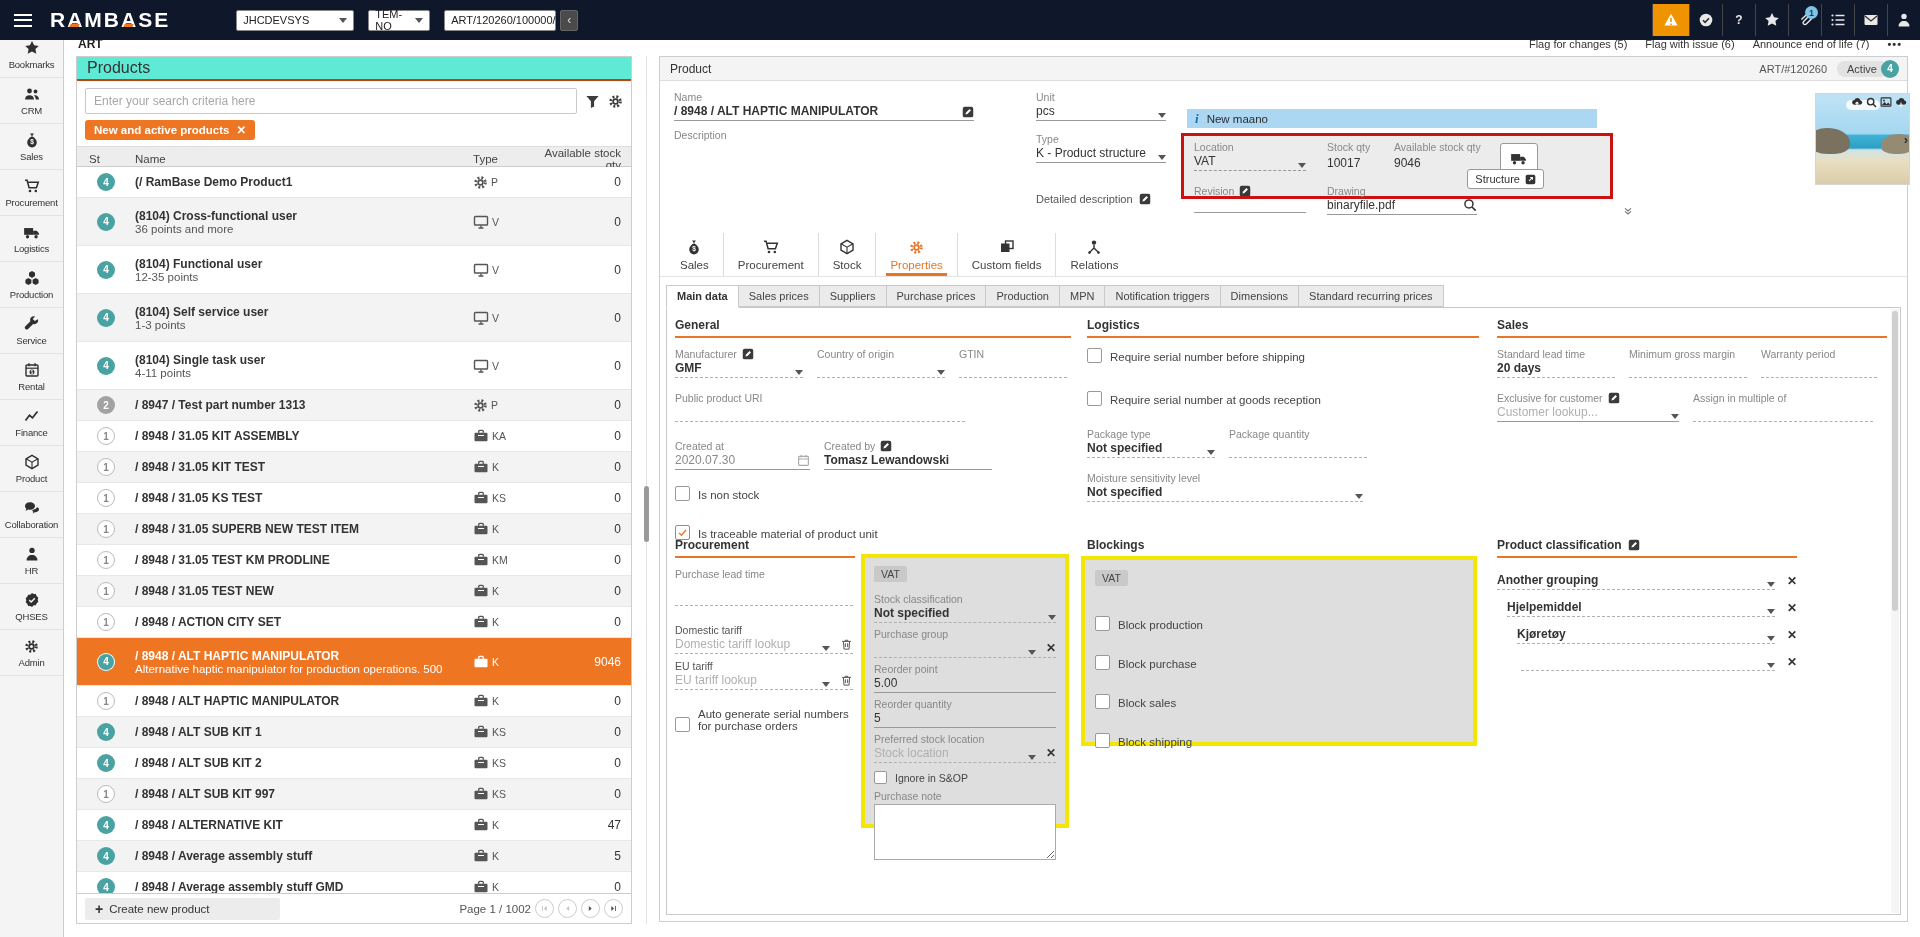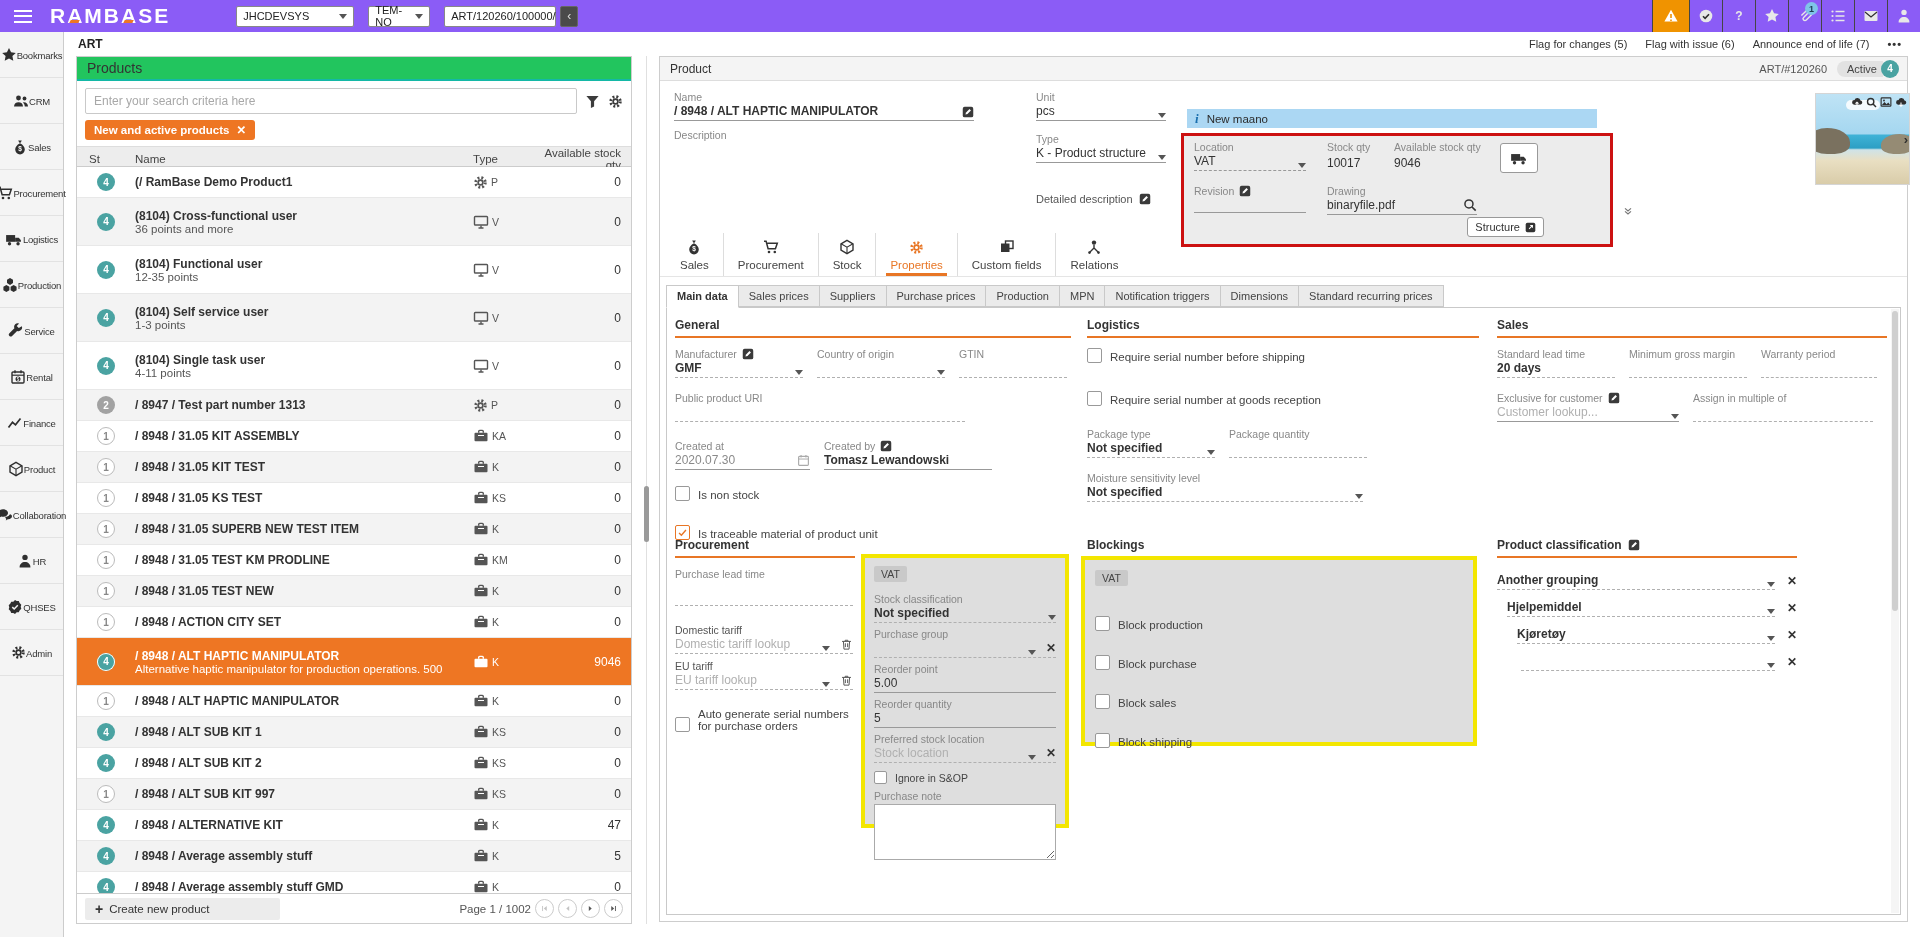--- a/index.html
+++ b/index.html
@@ -2,21 +2,21 @@
 <html><head>
 <meta charset="utf-8">
 <style>
   * { margin:0; padding:0; box-sizing:border-box; }
   html,body { width:1920px; height:937px; overflow:hidden; background:#fff;
     font-family:"Liberation Sans", sans-serif; color:#333; }
   .icn { display:inline-flex; align-items:center; justify-content:center; }
   .icn svg { display:block; }
 
   
-  .topbar { position:absolute; left:0; top:0; width:1920px; height:32px; background:#8b5cf6;
+  .topbar { position:absolute; left:0; top:0; width:1920px; height:40px; background:#0f172a;
     display:flex; align-items:center; z-index:50; }
   .burger { width:18px; height:13px; margin-left:14px; display:flex; flex-direction:column; justify-content:space-between; cursor:pointer; }
   .burger span { display:block; height:2px; background:#fff; }
   .logo { margin-left:18px; font-size:21px; font-weight:bold; letter-spacing:2px; color:#fff; font-style:normal; }
   .logo .a-acc { position:relative; }
   .logo .a-acc::after { content:''; position:absolute; left:3px; bottom:4px; width:9px; height:3px; background:#ee7623; transform:skewX(-28deg); }
   .tb-select { margin-left:14px; height:21px; background:#fff; border:1px solid #888; border-radius:2px;
     font-size:11px; color:#222; display:flex; align-items:center; padding:0 6px; position:relative; }
   .tb-select .caret { margin-left:auto; }
   .tb-sys { width:118px; margin-left:66px; }
@@ -26,21 +26,21 @@
     color:#ddd; font-size:12px; display:flex; align-items:center; justify-content:center; cursor:pointer; }
   .tb-right { margin-left:auto; display:flex; height:32px; }
   .tb-icon { width:33px; height:32px; display:flex; align-items:center; justify-content:center; color:#e8e8e8;
     border-left:1px solid #454545; cursor:pointer; position:relative; font-size:13px; }
   .tb-icon.warn { background:#f09300; width:37px; color:#fff; }
   .tb-badge { position:absolute; top:2px; right:3px; min-width:13px; height:13px; border-radius:7px; background:#7fc4e8;
     color:#1d3d52; font-size:9px; font-weight:bold; display:flex; align-items:center; justify-content:center; padding:0 2px; }
 
   
   .sidebar { position:absolute; left:0; top:32px; width:64px; height:905px; background:#f4f4f4; border-right:1px solid #ccc; }
-  .side-item { height:46px; border-bottom:1px solid #e2e2e2; display:flex; flex-direction:row; align-items:center;
+  .side-item { height:46px; border-bottom:1px solid #e2e2e2; display:flex; flex-direction:column; align-items:center;
     justify-content:center; cursor:pointer; }
   .side-item .icn { color:#2f2f2f; height:18px; }
   .side-item .lbl { font-size:9.5px; color:#333; margin-top:2px; letter-spacing:-0.2px; white-space:nowrap; }
 
   
   .caret { width:0; height:0; border-left:4px solid transparent; border-right:4px solid transparent; border-top:5px solid #555; display:inline-block; }
   .lab { font-size:10.5px; color:#888; display:block; }
   .val { font-size:12px; color:#333; }
   .ph  { font-size:12px; color:#b0b0b0; }
   .u-dash { border-bottom:1px dashed #b0b0b0; }
@@ -52,21 +52,21 @@
   .cb.on { border-color:#e87625; color:#e87625; }
   .cb-row { display:flex; align-items:flex-end; gap:8px; font-size:11.5px; color:#444; }
   .edit-ic { color:#3a3a3a; }
   .xbtn { font-size:12px; font-weight:bold; color:#333; cursor:pointer; }
 
   .apptag { position:absolute; left:78px; top:37px; font-size:12px; font-weight:bold; color:#222; }
 
   
   .ppanel { position:absolute; left:76px; top:56px; width:556px; height:868px; border:1px solid #cdcdcd; background:#fff;
     display:flex; flex-direction:column; }
-  .ppanel-head { height:24px; background:#22c55e; border-bottom:2px solid #14b8a6; font-size:14px; color:#333;
+  .ppanel-head { height:24px; background:#5eead4; border-bottom:2px solid #c2410c; font-size:16px; color:#333;
     display:flex; align-items:center; padding-left:10px; flex:none; }
   .searchrow { display:flex; align-items:center; padding:7px 8px 2px 8px; gap:8px; flex:none; }
   .searchrow input { flex:1; height:26px; border:1px solid #c9c9c9; border-radius:2px; padding:0 8px; font-size:12px;
     font-family:"Liberation Sans",sans-serif; color:#333; }
   .searchrow input::placeholder { color:#a8a8a8; }
   .searchrow .icn { color:#3c3c3c; cursor:pointer; }
   .chiprow { padding:4px 8px 6px 8px; flex:none; }
   .chip { display:inline-flex; align-items:center; gap:7px; background:#ee7623; color:#fff; font-size:11.5px; font-weight:bold;
     border-radius:3px; padding:3px 9px; cursor:pointer; }
   .chip .x { font-weight:bold; }
@@ -126,21 +126,21 @@
   .f-desc textarea { width:358px; height:46px; border:1px solid #c9c9c9; font-size:12px; color:#333; padding:4px 6px;
     font-family:"Liberation Sans",sans-serif; resize:both; }
   .f-unit { position:absolute; left:376px; top:10px; width:130px; }
   .f-type { position:absolute; left:376px; top:52px; width:130px; }
   .f-detdesc { position:absolute; left:376px; top:112px; font-size:11px; color:#555; display:flex; gap:6px; align-items:center; cursor:pointer;text-align:right; }
 
   .banner { position:absolute; left:527px; top:28px; width:410px; height:19px; background:#abd7f3; display:flex; align-items:center;
     font-size:11.5px; color:#2c2c2c; padding:0 8px; gap:8px; }
   .banner b { color:#1a6fae; font-family:"Liberation Serif",serif; font-style:italic; font-size:13px; }
 
-  .redzone { position:absolute; left:521px; top:52px; width:432px; height:114px; border:3px solid #cc1111; background:#ececec;
+  .redzone { position:absolute; left:521px; top:52px; width:432px; height:66px; border:3px solid #cc1111; background:#ececec;
     padding:5px 10px; }
   .rz-grid { position:relative; width:100%; height:100%; }
   .rz-loc { position:absolute; left:0; top:0; width:112px; }
   .rz-loc .frow { border-bottom:1px dashed #999; }
   .rz-stock { position:absolute; left:133px; top:0; }
   .rz-avail { position:absolute; left:200px; top:0; }
   .rz-truck { position:absolute; right:62px; top:2px; width:38px; height:30px; background:#fff; border:1px solid #999; border-radius:3px;
     display:flex; align-items:center; justify-content:center; color:#333; cursor:pointer; }
   .rz-rev { position:absolute; left:0; top:44px; width:112px; }
   .rz-rev .line { height:16px; border-bottom:1px solid #999; }

